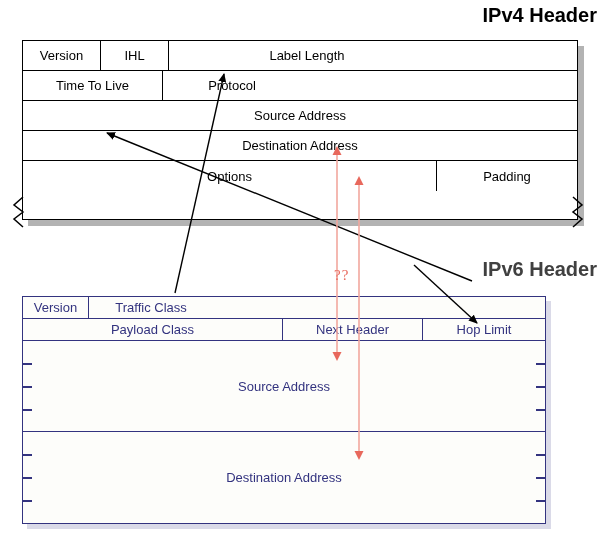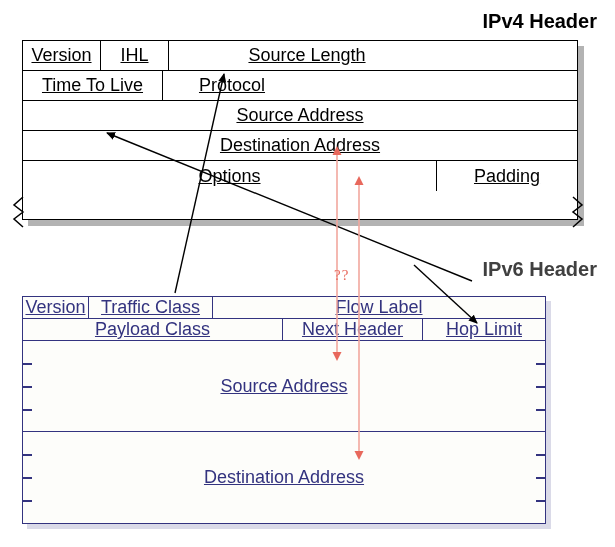--- a/index.html
+++ b/index.html
@@ -13,44 +13,43 @@
   #stage{position:absolute;left:0;top:0;width:615px;height:547px;}
 
   
   .title{
     position:absolute;
     font-weight:bold;
     font-size:20px;
     letter-spacing:0px;
     white-space:nowrap;
   }
-  #ipv4-title{ right:18px; top:10px; color:#000000;text-align:center; }
+  #ipv4-title{ right:18px; top:4px; color:#000000;text-align:center; }
   #ipv6-title{ right:18px; top:258px; color:#404040; }
 
   
   .hdr{
     position:absolute;
     box-sizing:border-box;
     background:#ffffff;
   }
   .row{
     position:relative;
     display:flex;
     box-sizing:border-box;
     width:100%;
   }
   .cell{
     box-sizing:border-box;
     display:flex;
     align-items:center;
     justify-content:center;
-    font-size:18px;
+    font-size:13px;
     white-space:nowrap;
     overflow:visible;
-    text-decoration:underline;
   }
 
   
   #ipv4{
     left:22px; top:40px; width:556px; height:180px;
     border:1px solid #000;
     box-shadow:6px 6px 0 0 #b3b3b3;
   }
   #ipv4 .row{ border-bottom:1px solid #000; height:30px; }
   #ipv4 .row:last-child{ border-bottom:none; }
@@ -96,21 +95,21 @@
 
 <div id="stage">
 
   <div class="title" id="ipv4-title">IPv4 Header</div>
 
   <div class="hdr" id="ipv4">
 
     <div class="row">
       <div class="cell" style="width:78px">Version</div>
       <div class="cell" style="width:68px">IHL</div>
-      <div class="cell" style="width:276px">Source Length</div>
+      <div class="cell" style="width:276px">Label Length</div>
     </div>
 
 
     <div class="row">
       <div class="cell" style="width:140px">Time To Live</div>
       <div class="cell" style="width:138px">Protocol</div>
     </div>
 
     <div class="row">
       <div class="cell" style="width:554px">Source Address</div>
@@ -133,21 +132,20 @@
     <polyline points="3,1 12,9 3,16 12,23 3,31" fill="none" stroke="#000" stroke-width="1.5"></polyline>
   </svg>
 
   <div class="title" id="ipv6-title">IPv6 Header</div>
 
   <div class="hdr" id="ipv6">
 
     <div class="row r-small">
       <div class="cell" style="width:66px">Version</div>
       <div class="cell" style="width:124px">Traffic Class</div>
-      <div class="cell" style="width:332px">Flow Label</div>
     </div>
 
     <div class="row r-small">
       <div class="cell" style="width:260px">Payload Class</div>
       <div class="cell" style="width:140px">Next Header</div>
       <div class="cell" style="width:122px">Hop Limit</div>
     </div>
 
     <div class="row r-addr">
       <div class="tick l" style="top:22px"></div>

